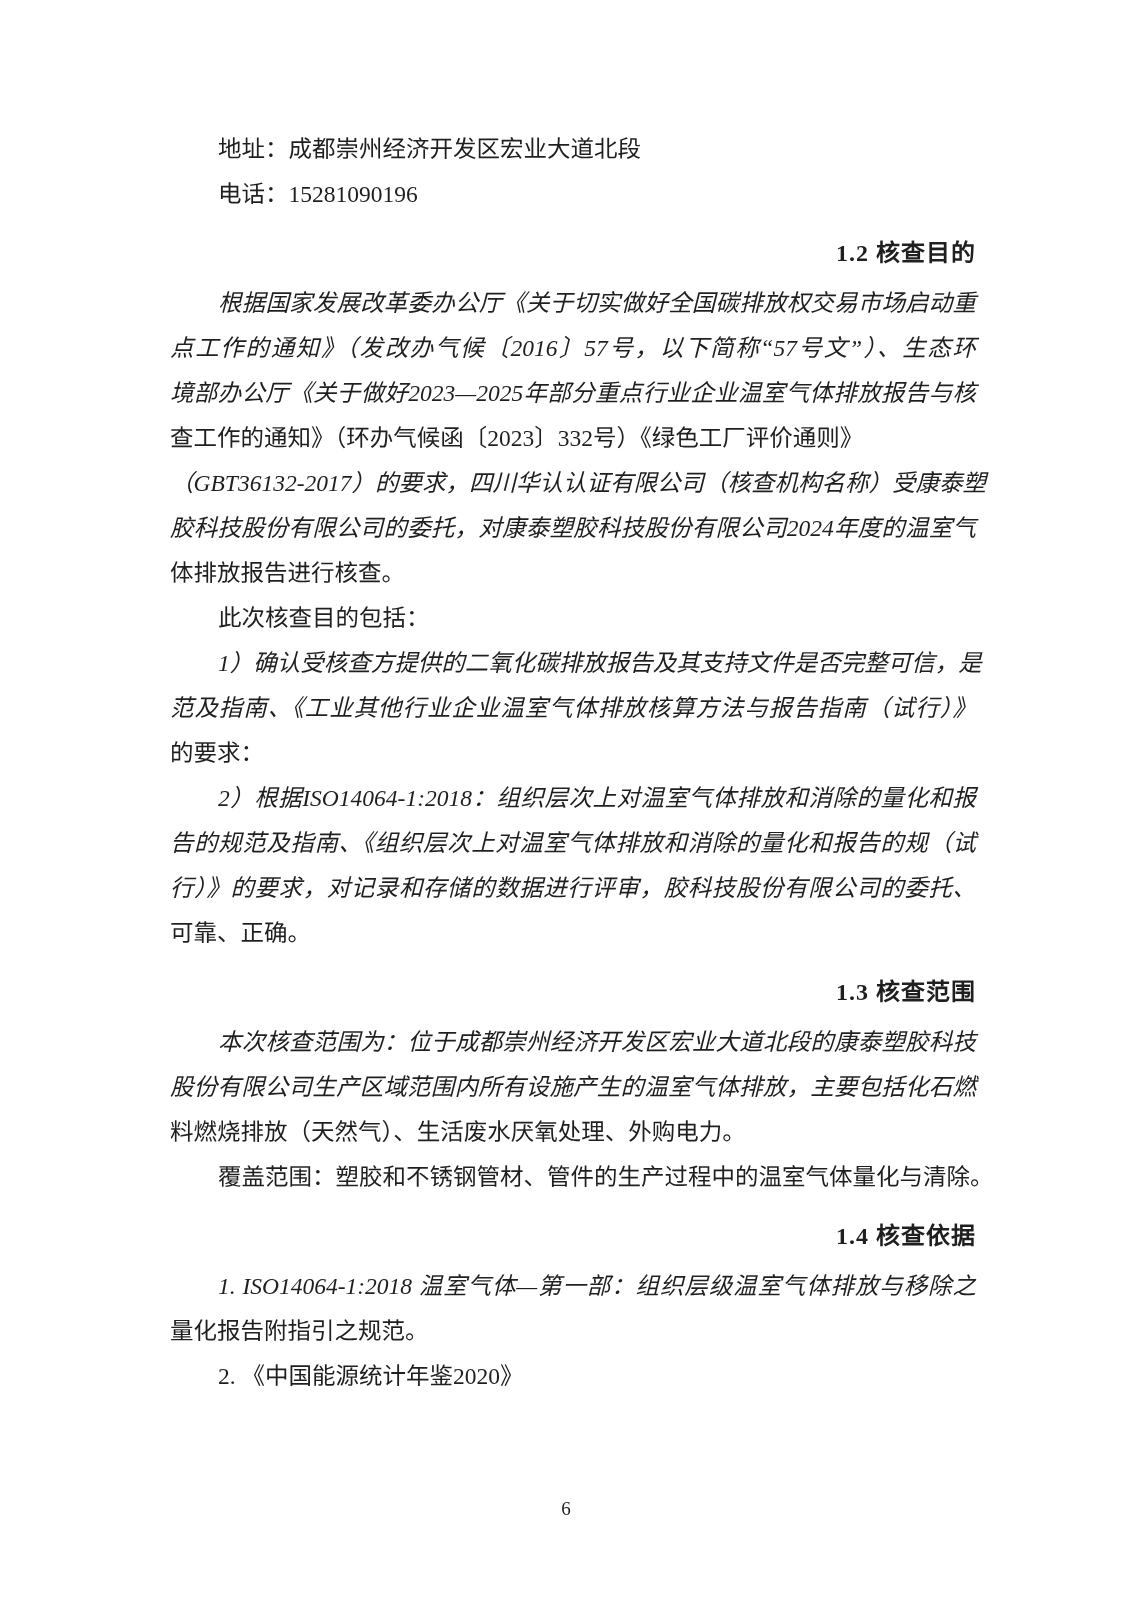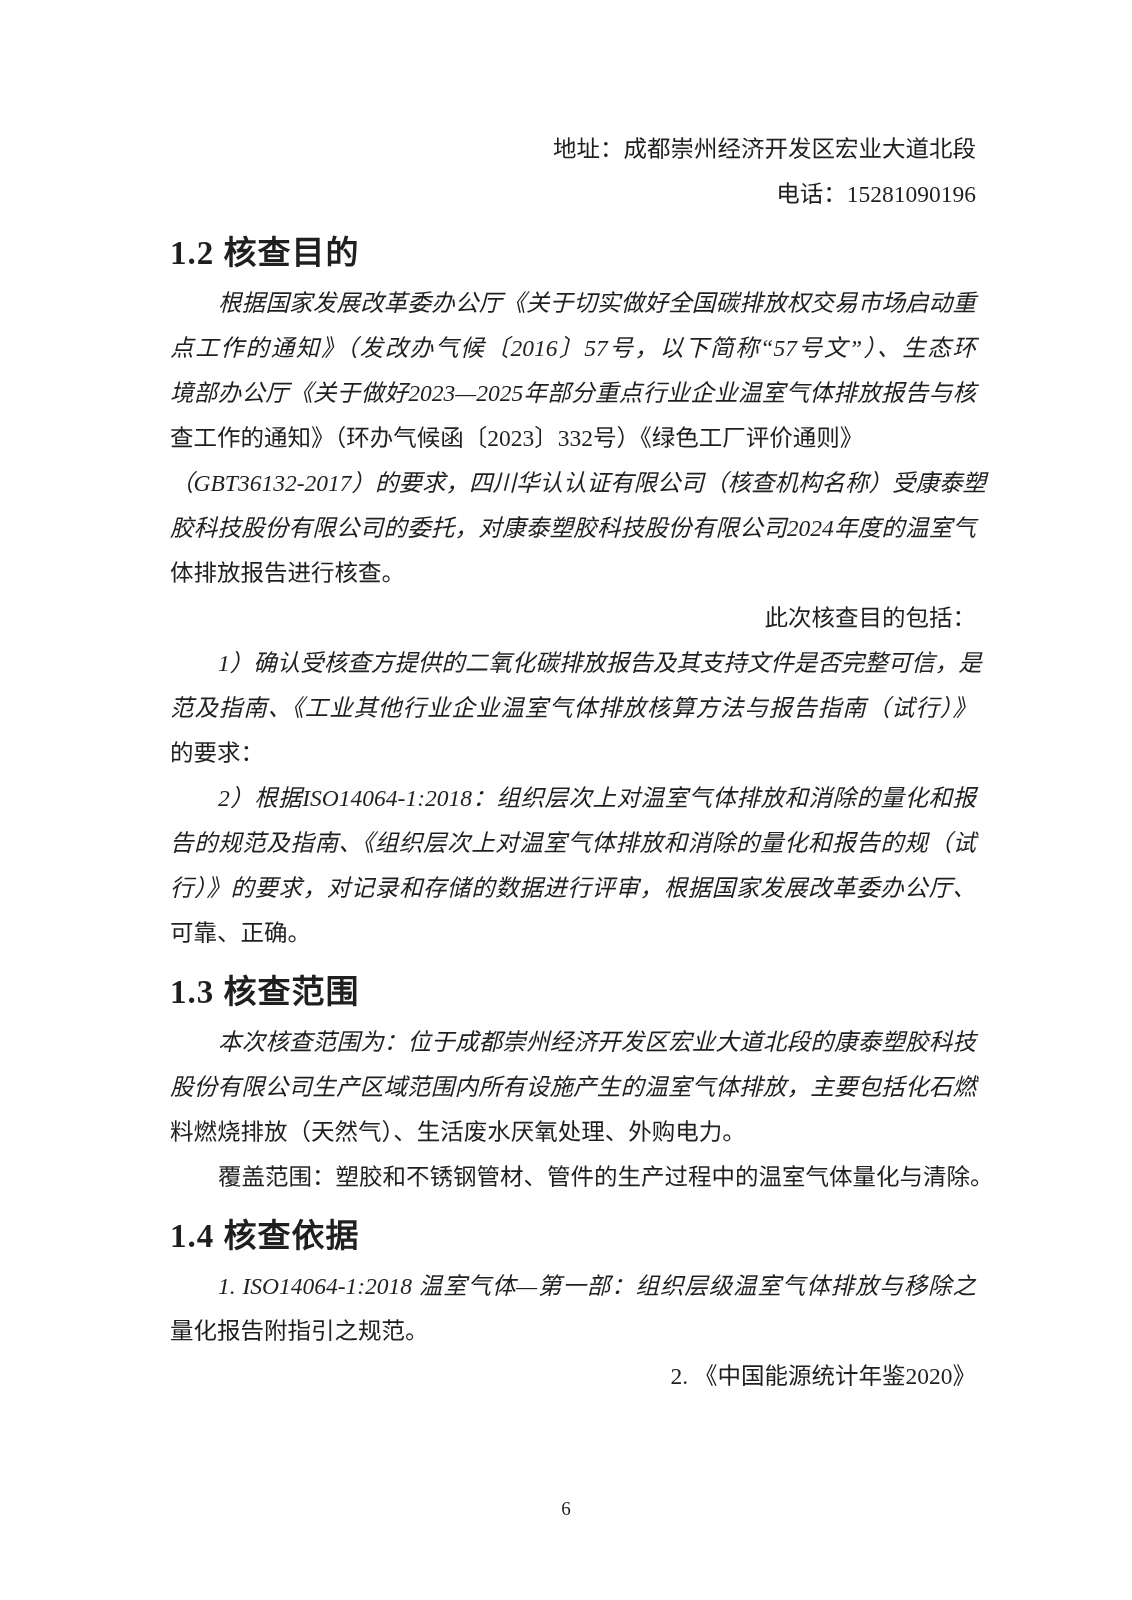--- a/index.html
+++ b/index.html
@@ -21,34 +21,35 @@
     left: 170px;
     top: 127px;
     width: 806px;
   }
   .line {
     height: 45px;
     line-height: 45px;
     font-size: 23.5px;
     white-space: nowrap;
   }
-  .line.indent { padding-left: 48px; text-align: right; }
+  .line.indent { padding-left: 48px; }
   .line.full {
     text-align: justify;
     text-align-last: justify;
     font-style: italic;
   }
   .heading {
     height: 45px;
     line-height: 45px;
-    font-size: 33px;
+    font-size: 24px;
     font-weight: 700;
     margin: 14px 0 5px 0;
     white-space: nowrap;
     letter-spacing: 1px;
+    text-align: right;
   }
   .footer {
     position: absolute;
     top: 1496px;
     left: 0;
     width: 100%;
     text-align: center;
     font-size: 19px;
     line-height: 26px;
   }
@@ -67,21 +68,21 @@
       <div class="line">查工作的通知》（环办气候函〔2023〕332号）《绿色工厂评价通则》</div>
       <div class="line full">（GBT36132-2017）的要求，四川华认认证有限公司（核查机构名称）受康泰塑</div>
       <div class="line full">胶科技股份有限公司的委托，对康泰塑胶科技股份有限公司2024年度的温室气</div>
       <div class="line">体排放报告进行核查。</div>
       <div class="line indent">此次核查目的包括：</div>
       <div class="line indent full">1）确认受核查方提供的二氧化碳排放报告及其支持文件是否完整可信，是</div>
       <div class="line full">范及指南、《工业其他行业企业温室气体排放核算方法与报告指南（试行）》</div>
       <div class="line">的要求：</div>
       <div class="line indent full">2）根据ISO14064-1:2018：组织层次上对温室气体排放和消除的量化和报</div>
       <div class="line full">告的规范及指南、《组织层次上对温室气体排放和消除的量化和报告的规（试</div>
-      <div class="line full">行）》的要求，对记录和存储的数据进行评审，根据国家发展改革委办公厅、</div>
+      <div class="line full">行）》的要求，对记录和存储的数据进行评审，胶科技股份有限公司的委托、</div>
       <div class="line">可靠、正确。</div>
       <div class="heading">1.3 核查范围</div>
       <div class="line indent full">本次核查范围为：位于成都崇州经济开发区宏业大道北段的康泰塑胶科技</div>
       <div class="line full">股份有限公司生产区域范围内所有设施产生的温室气体排放，主要包括化石燃</div>
       <div class="line">料燃烧排放（天然气）、生活废水厌氧处理、外购电力。</div>
       <div class="line indent">覆盖范围：塑胶和不锈钢管材、管件的生产过程中的温室气体量化与清除。</div>
       <div class="heading">1.4 核查依据</div>
       <div class="line indent full">1. ISO14064-1:2018 温室气体—第一部：组织层级温室气体排放与移除之</div>
       <div class="line">量化报告附指引之规范。</div>
       <div class="line indent">2. 《中国能源统计年鉴2020》</div>

